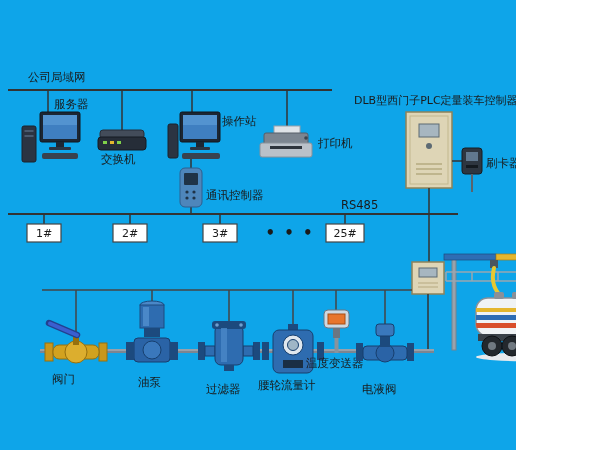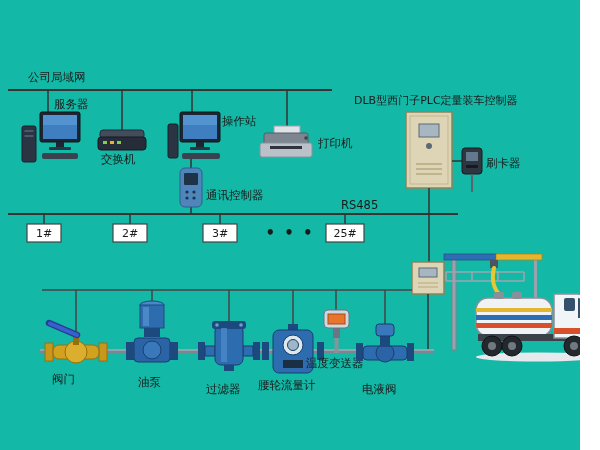--- a/index.html
+++ b/index.html
@@ -1,17 +1,17 @@
 <!DOCTYPE html>
 <html><head>
 <meta charset="utf-8">
 <style>
   html,body{margin:0;padding:0;background:#fff;}
   .stage{
-    position:relative;width:580px;height:450px;background:#14b8a6;
+    position:relative;width:516px;height:450px;background:#0ea5e9;
     font-family:"DejaVu Sans",sans-serif;overflow:hidden;
   }
   svg text{
     font-family:"DejaVu Sans",sans-serif;
     fill:#1a1a1a;font-size:11.5px;
   }
   svg text.small{font-size:11px;}
   svg text.dots{font-size:15px;font-weight:bold;letter-spacing:2px;}
 </style>
 </head>

